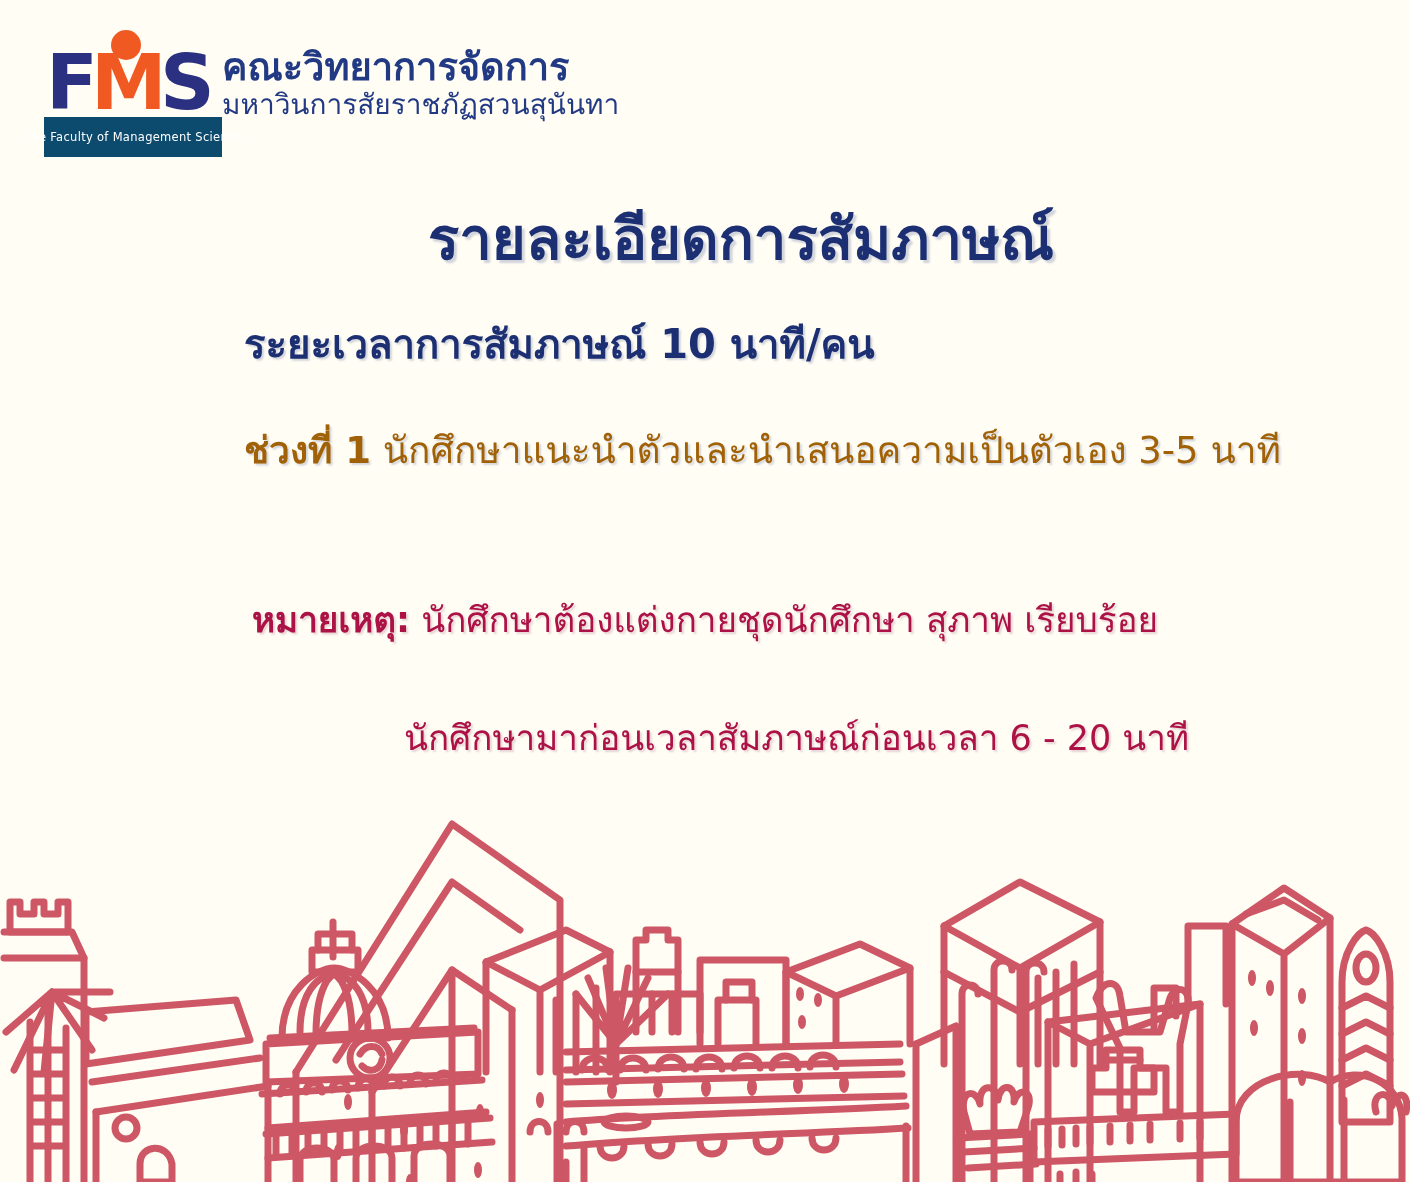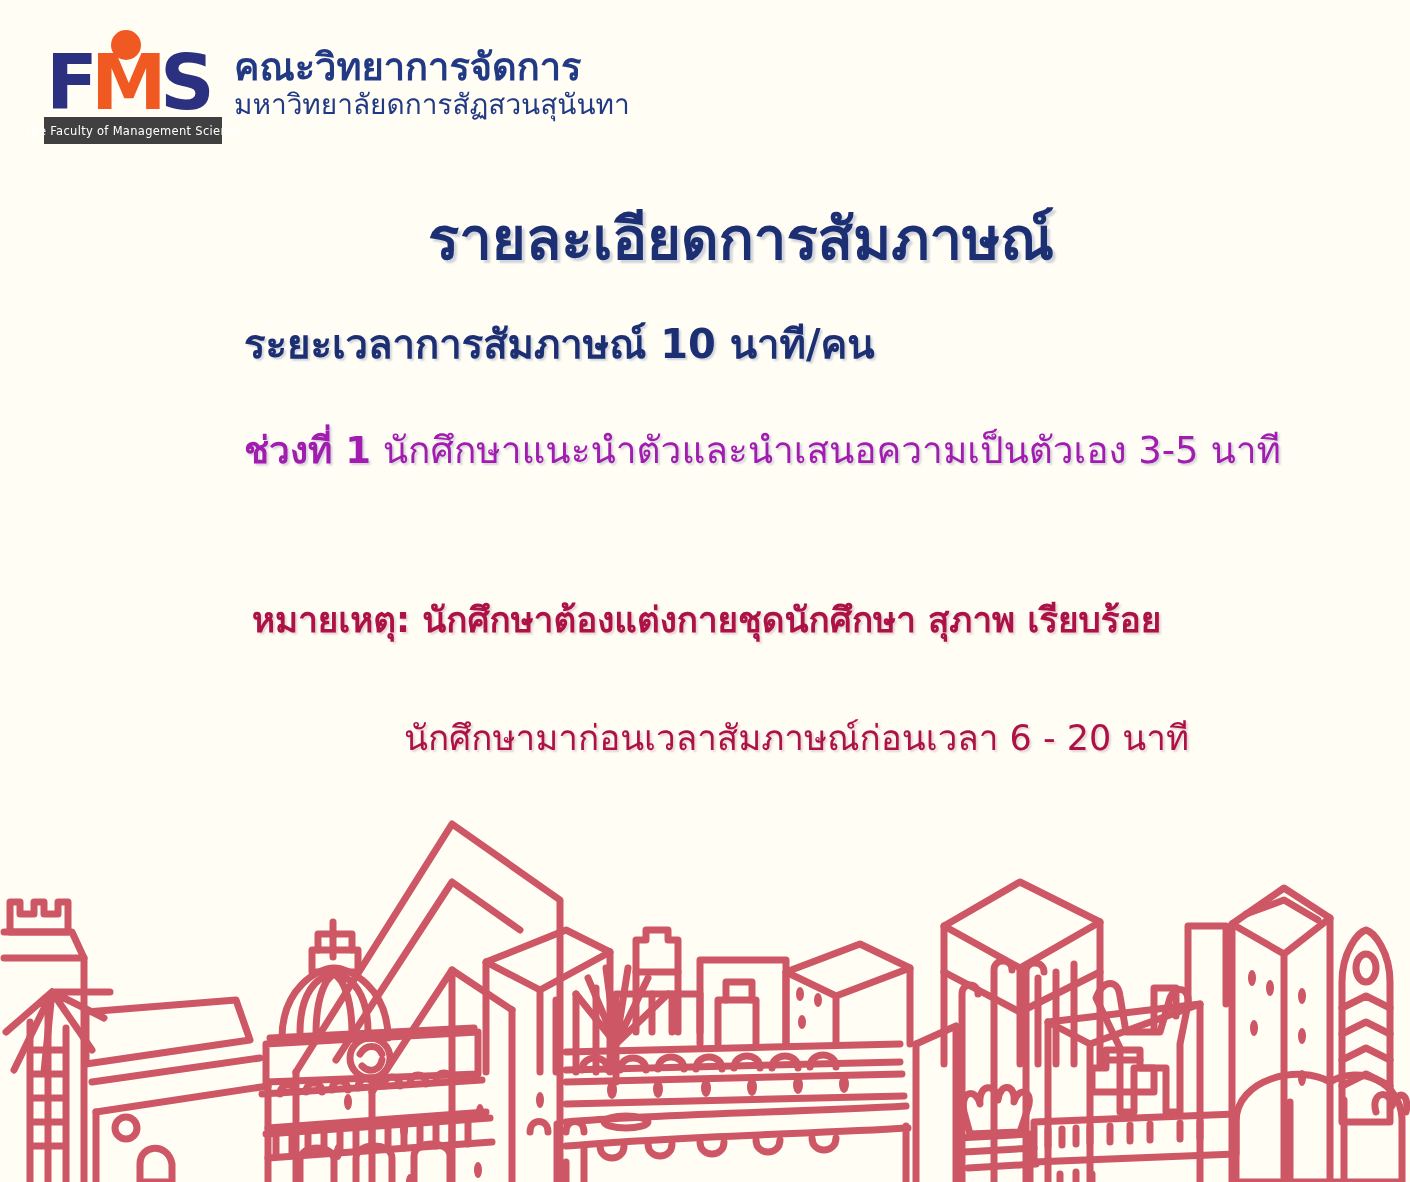--- a/index.html
+++ b/index.html
@@ -79,35 +79,35 @@
     width: 30px;
     height: 30px;
     border-radius: 50%;
     background: #f05a22;
   }
   .logo-tagbar {
     position: absolute;
     left: 0;
     top: 93px;
     width: 178px;
-    height: 27px;
-    background: #404040;
+    height: 40px;
+    background: #0c4a6e;
     display: flex;
     align-items: center;
     justify-content: center;
   }
   .logo-tagbar span {
     color: #ffffff;
     font-size: 11.5px;
     letter-spacing: 0.3px;
     font-family: "DejaVu Sans", sans-serif;
     white-space: nowrap;
   }
   .logo-thai {
-    margin-left: 12px;
+    margin-left: 0;
     padding-top: 22px;
   }
   .logo-thai .faculty {
     color: #223a84;
     font-weight: bold;
     font-size: 38px;
     line-height: 42px;
     letter-spacing: 0px;
     white-space: nowrap;
   }
@@ -140,38 +140,38 @@
     font-size: 40px;
     font-weight: bold;
     color: #1c2f72;
     text-shadow: 2px 2px 2px rgba(140,150,180,0.40);
     white-space: nowrap;
   }
   .phase {
     position: absolute;
     left: 244px;
     font-size: 37px;
-    color: #a21caf;
+    color: #a16207;
     text-shadow: 2px 2px 2px rgba(140,150,180,0.38);
     white-space: nowrap;
   }
   .phase .lead { font-weight: bold; }
   .phase .rest { font-weight: normal; }
   #phase-1 { top: 420px; }
   #phase-2 { top: 490px; }
 
   .note {
     position: absolute;
     font-size: 35px;
     color: #ad1246;
     text-shadow: 2px 2px 2px rgba(190,150,165,0.40);
     white-space: nowrap;
   }
   .note .lead { font-weight: bold; }
-  .note .rest { font-weight: bold; margin-top: 16px; }
+  .note .rest { font-weight: normal; margin-top: 16px; }
   #note-line-1 { left: 252px; top: 592px; }
   #note-line-2 { left: 414px; top: 652px; }
   #note-line-3 { left: 404px; top: 710px; }
 
   
   .skyline {
     position: absolute;
     left: 0;
     bottom: 0;
     width: 1410px;
@@ -193,21 +193,21 @@
         <span class="lg-m">M</span>
         <span class="lg-s">S</span>
       </div>
       <div class="logo-tagbar">
         <span>The Faculty of Management Science</span>
       </div>
     </div>
 
     <div class="logo-thai">
       <div class="faculty">คณะวิทยาการจัดการ</div>
-      <div class="university">มหาวิทยาลัยดการสัฏสวนสุนันทา</div>
+      <div class="university">มหาวินการสัยราชภัฏสวนสุนันทา</div>
     </div>
 
   </div>
 
   <div class="title">รายละเอียดการสัมภาษณ์</div>
 
   <div class="subtitle">ระยะเวลาการสัมภาษณ์  10 นาที/คน</div>
 
   <div class="phase" id="phase-1">
     <span class="lead">ช่วงที่ 1</span><span class="rest"> นักศึกษาแนะนำตัวและนำเสนอความเป็นตัวเอง 3-5 นาที</span>

